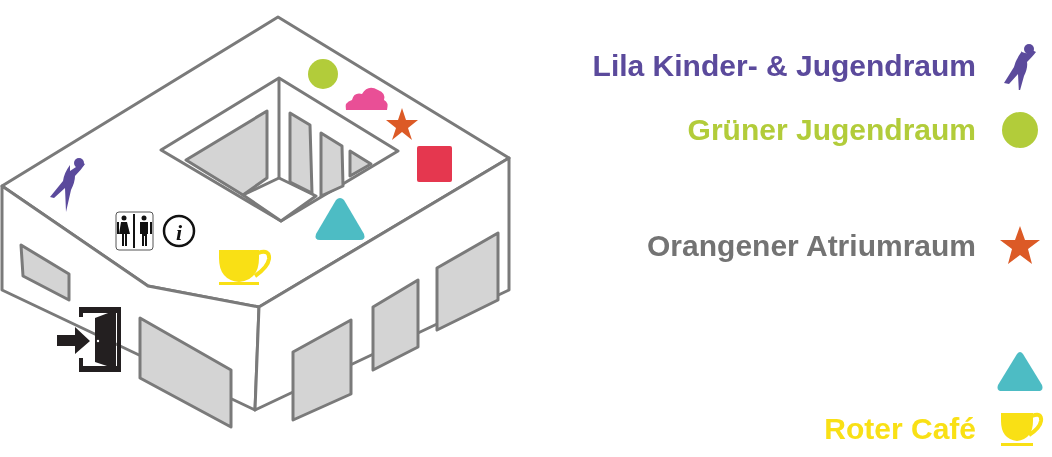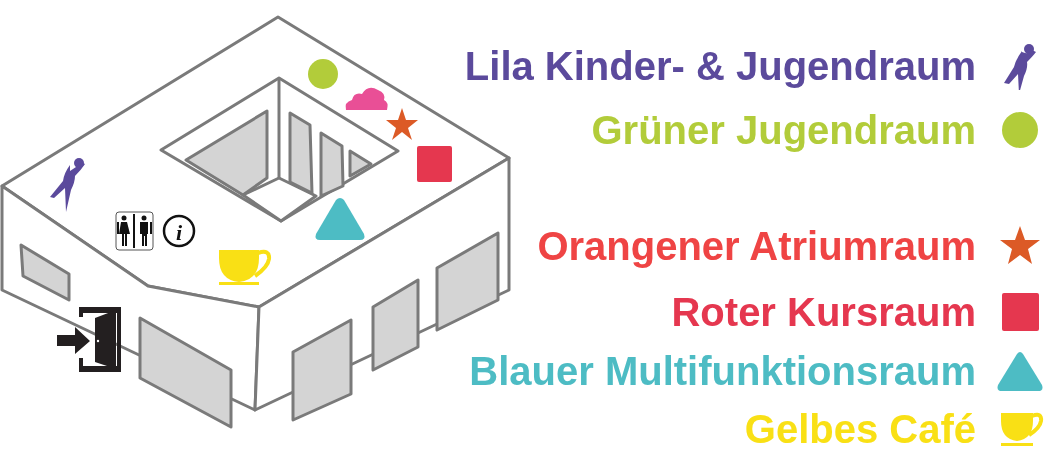--- a/index.html
+++ b/index.html
@@ -1,20 +1,20 @@
 <!DOCTYPE html>
 <html><head>
 <meta charset="utf-8">
 <style>
   html, body { margin: 0; padding: 0; background: #ffffff; }
   body { width: 1052px; height: 457px; position: relative; overflow: hidden; font-family: "Liberation Sans", sans-serif; }
   #building { position: absolute; left: 0; top: 0; width: 520px; height: 457px; }
   .legend { position: absolute; right: 0; top: 0; width: 532px; height: 457px; }
   .legend-row { position: absolute; right: 8px; height: 40px; display: flex; align-items: center; justify-content: flex-end; }
-  .legend-label { font-weight: bold; font-size: 40px; letter-spacing: 0px; text-align: right; white-space: nowrap; margin-right: 20px; }
+  .legend-label { font-weight: bold; font-size: 30px; letter-spacing: 0px; text-align: right; white-space: nowrap; margin-right: 20px; }
   .legend-icon { width: 48px; height: 48px; display: flex; align-items: center; justify-content: center; }
   .legend-icon svg { display: block; }
 </style>
 </head>
 <body>
 
 <svg id="building" viewBox="0 0 520 457" xmlns="http://www.w3.org/2000/svg">
   <g fill="#ffffff" stroke="#7a7a7a" stroke-width="3" stroke-linejoin="round">
 
     <polygon points="278,17 509,158 259,307 148,286 2,186"></polygon>
@@ -115,45 +115,36 @@
   </div>
   <div class="legend-row" style="top:110px">
     <span class="legend-label" style="color:#b2cc3a">Grüner Jugendraum</span>
     <span class="legend-icon">
       <svg width="48" height="48" viewBox="0 0 48 48">
           <circle cx="24" cy="24" r="18" fill="#b2cc3a"></circle>
         </svg>
     </span>
   </div>
   <div class="legend-row" style="top:226px">
-    <span class="legend-label" style="color:#ef4444">Orangener Atriumraum</span>
+    <span class="legend-label" style="color:#737373">Orangener Atriumraum</span>
     <span class="legend-icon">
       <svg width="48" height="48" viewBox="0 0 48 48">
           <polygon fill="#dc5a26" points="24,4 29,18 44,18 32,27 36,42 24,33 12,42 16,27 4,18 19,18"></polygon>
         </svg>
     </span>
   </div>
-  <div class="legend-row" style="top:292px">
-    <span class="legend-label" style="color:#e5374f">Roter Kursraum</span>
-    <span class="legend-icon">
-      <svg width="48" height="48" viewBox="0 0 48 48">
-          <rect x="6" y="5" width="37" height="38" rx="2" fill="#e5374f"></rect>
-        </svg>
-    </span>
-  </div>
   <div class="legend-row" style="top:351px">
-    <span class="legend-label" style="color:#4dbcc4">Blauer Multifunktionsraum</span>
     <span class="legend-icon">
       <svg width="48" height="48" viewBox="0 0 48 48">
           <path fill="#4dbcc4" d="M21,7 q3,-4 6,0 l19,31 q2,6 -4,6 l-36,0 q-6,0 -4,-6 z"></path>
         </svg>
     </span>
   </div>
   <div class="legend-row" style="top:409px">
-    <span class="legend-label" style="color:#f9e015">Gelbes Café</span>
+    <span class="legend-label" style="color:#f9e015">Roter Café</span>
     <span class="legend-icon">
       <svg width="48" height="48" viewBox="0 0 48 48">
           <g fill="#f9e015">
             <path d="M5,8 l32,0 l0,8 q0,18 -16,20 q-16,-2 -16,-20 z"></path>
             <path d="M36,11 q10,-4 9,5 q-1,7 -12,14" fill="none" stroke="#f9e015" stroke-width="4"></path>
             <rect x="5" y="38" width="32" height="3"></rect>
           </g>
         </svg>
     </span>
   </div>

